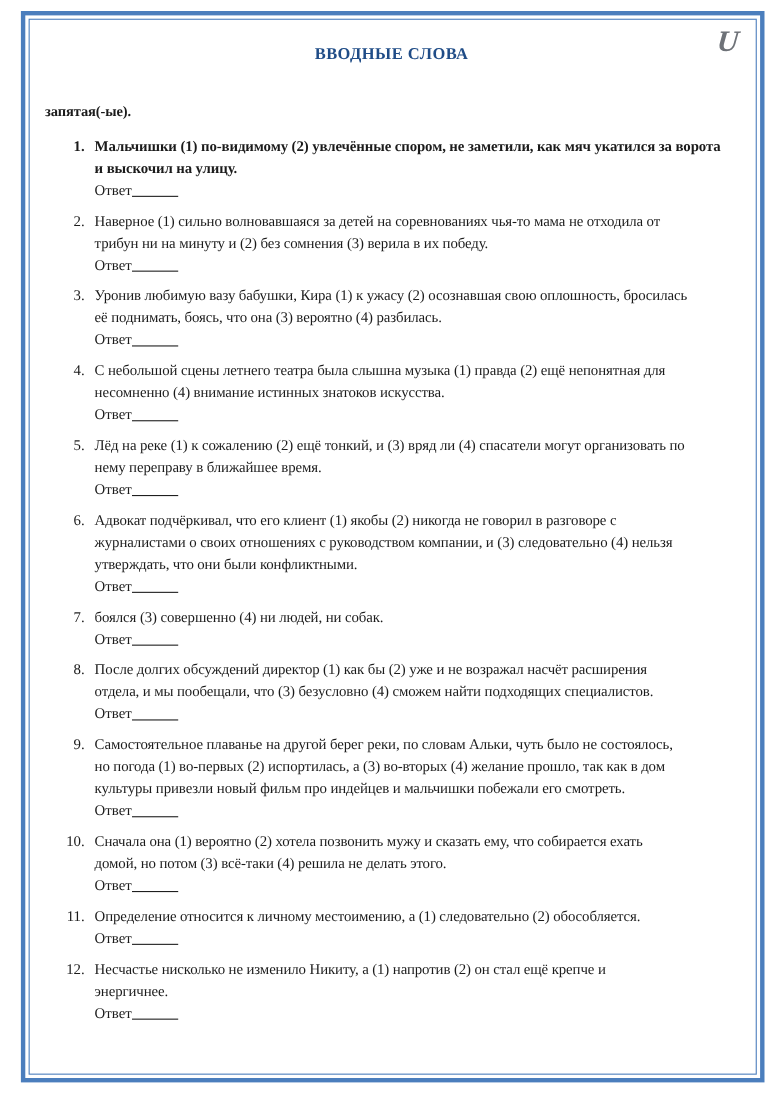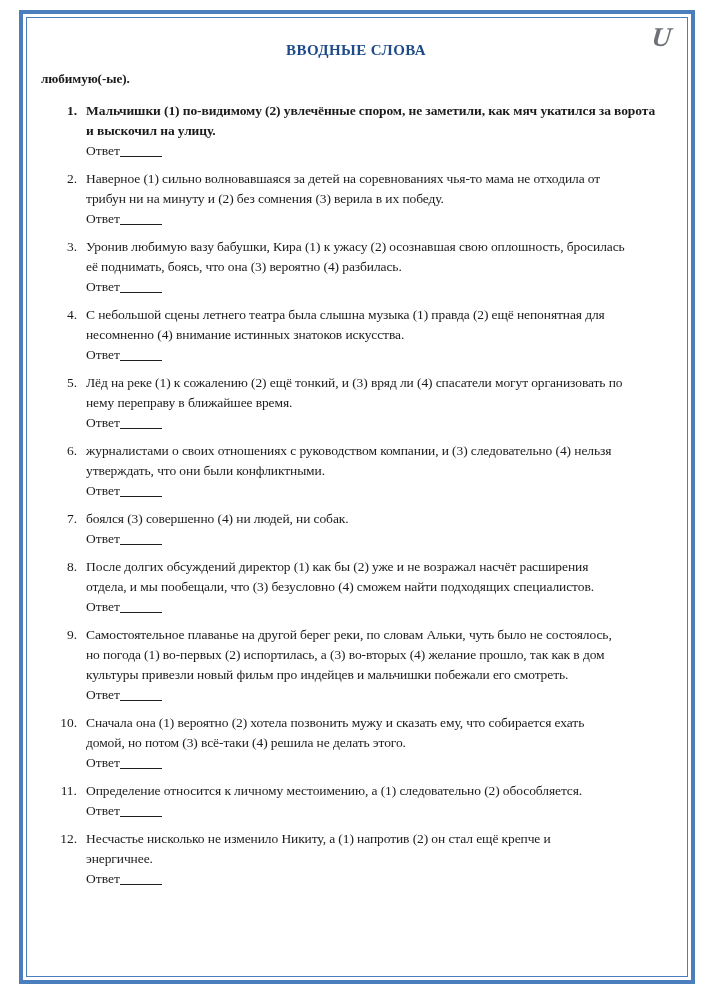--- a/index.html
+++ b/index.html
@@ -47,21 +47,21 @@
     color: #6e7278;
     transform: skewX(-6deg);
   }
   .title {
     text-align: center;
     font-weight: bold;
     font-size: 15px;
     line-height: 20px;
     letter-spacing: 0.4px;
     color: var(--title-color, #1f4c87);
-    margin: 10px 0 9px 0;
+    margin: 10px 0 31px 0;
   }
   .instruction {
     font-weight: bold;
     font-size: 13.2px;
     line-height: 19px;
     margin: 0 0 13px 0;
     letter-spacing: -0.1px;
   }
   .instruction .il {
     display: block;
@@ -103,21 +103,21 @@
 </style>
 </head>
 <body>
 
 <div class="page">
   <div class="frame">
     <div class="frame-inner">
       <div class="logo">U</div>
       <div class="title">ВВОДНЫЕ СЛОВА</div>
       <div class="instruction">
-        <span class="il">любимую(-ые).</span>
+        <span class="il">запятая(-ые).</span>
       </div>
       <div id="questions">
           <div class="q-item bold">
             <div class="q-num">1.</div>
             <div class="q-body">
               <div class="q-line">Мальчишки (1) по-видимому (2) увлечённые спором, не заметили, как мяч укатился за ворота</div>
               <div class="q-line">и выскочил на улицу.</div>
               <div class="answer-row"><span class="answer-label">Ответ</span><span class="answer-blank"></span></div>
             </div>
           </div>
@@ -149,20 +149,21 @@
             <div class="q-num">5.</div>
             <div class="q-body">
               <div class="q-line">Лёд на реке (1) к сожалению (2) ещё тонкий, и (3) вряд ли (4) спасатели могут организовать по</div>
               <div class="q-line">нему переправу в ближайшее время.</div>
               <div class="answer-row"><span class="answer-label">Ответ</span><span class="answer-blank"></span></div>
             </div>
           </div>
           <div class="q-item">
             <div class="q-num">6.</div>
             <div class="q-body">
+              <div class="q-line">Адвокат подчёркивал, что его клиент (1) якобы (2) никогда не говорил в разговоре с</div>
               <div class="q-line">журналистами о своих отношениях с руководством компании, и (3) следовательно (4) нельзя</div>
               <div class="q-line">утверждать, что они были конфликтными.</div>
               <div class="answer-row"><span class="answer-label">Ответ</span><span class="answer-blank"></span></div>
             </div>
           </div>
           <div class="q-item">
             <div class="q-num">7.</div>
             <div class="q-body">
               <div class="q-line">боялся (3) совершенно (4) ни людей, ни собак.</div>
               <div class="answer-row"><span class="answer-label">Ответ</span><span class="answer-blank"></span></div>

